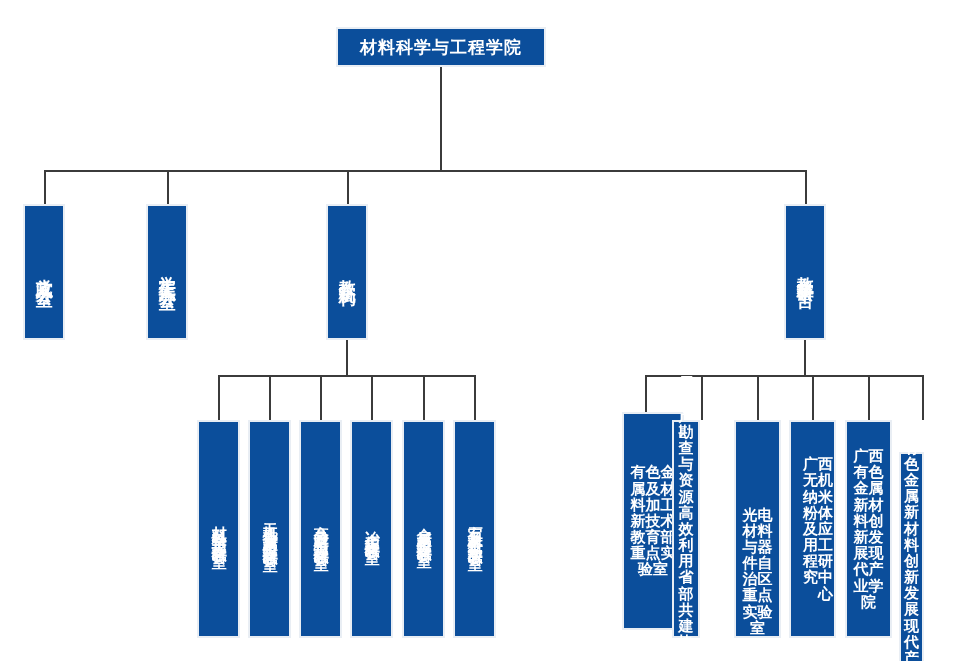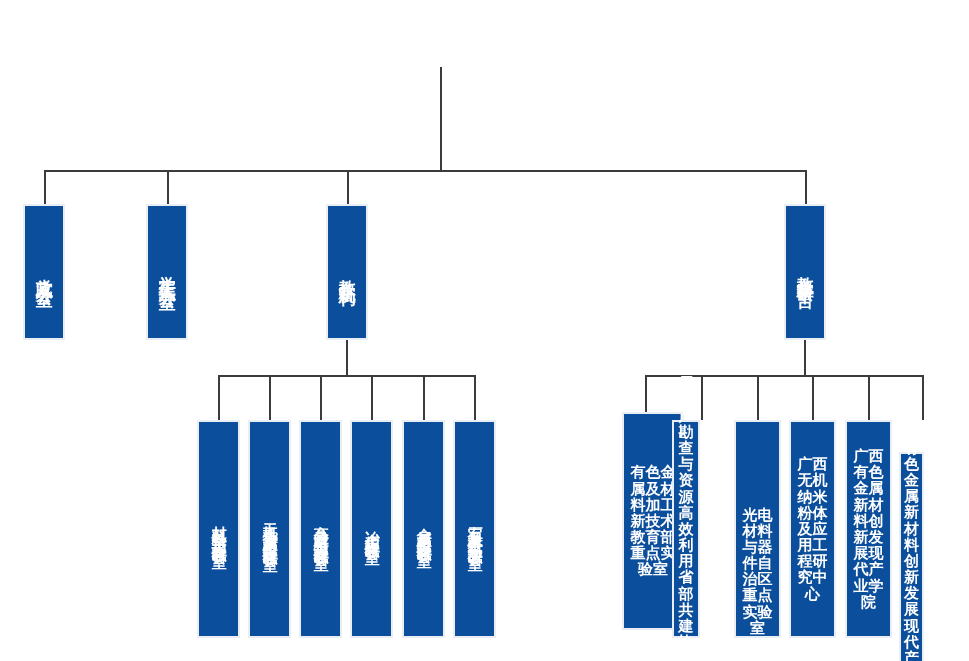--- a/index.html
+++ b/index.html
@@ -76,20 +76,23 @@
     background: #3b3b3b;
   }
   .ln.h { height: 2px; }
   .ln.v { width: 2px; }
 </style>
 </head>
 <body>
 
 <div id="chart">
 
+  <div class="node root" style="left:336px; top:27px; width:210px; height:40px;">
+    <span class="lbl">材料科学与工程学院</span>
+  </div>
 
   <div class="ln v" style="left:440px; top:67px; height:104px;"></div>
 
   <div class="ln h" style="left:44px; top:170px; width:763px;"></div>
 
   <div class="ln v" style="left:44px;  top:170px; height:34px;"></div>
   <div class="ln v" style="left:167px; top:170px; height:34px;"></div>
   <div class="ln v" style="left:347px; top:170px; height:34px;"></div>
   <div class="ln v" style="left:805px; top:170px; height:34px;"></div>
 
@@ -150,21 +153,21 @@
 
   <div class="node wrap" style="left:622px; top:412px; width:62px; height:218px;">
     <span class="lbl">有色金属及材料加工新技术教育部重点实验室</span>
   </div>
   <div class="node wrap" style="left:672px; top:420px; width:28px; height:218px;">
     <span class="lbl">有色金属矿产勘查与资源高效利用省部共建协同创新中心</span>
   </div>
   <div class="node wrap" style="left:734px; top:420px; width:47px; height:218px;align-items:flex-end;">
     <span class="lbl">光电材料与器件自治区重点实验室</span>
   </div>
-  <div class="node wrap" style="left:789px; top:420px; width:47px; height:218px;">
+  <div class="node wrap" style="left:789px; top:420px; width:47px; height:218px;text-align:right;">
     <span class="lbl">广西无机纳米粉体及应用工程研究中心</span>
   </div>
   <div class="node wrap" style="left:845px; top:420px; width:47px; height:218px;">
     <span class="lbl">广西有色金属新材料创新发展现代产业学院</span>
   </div>
   <div class="node wrap" style="left:899px; top:420px; width:25px; height:218px;margin-top:32px;">
     <span class="lbl">广西有色金属新材料创新发展现代产业学院</span>
   </div>
 
 </div>

